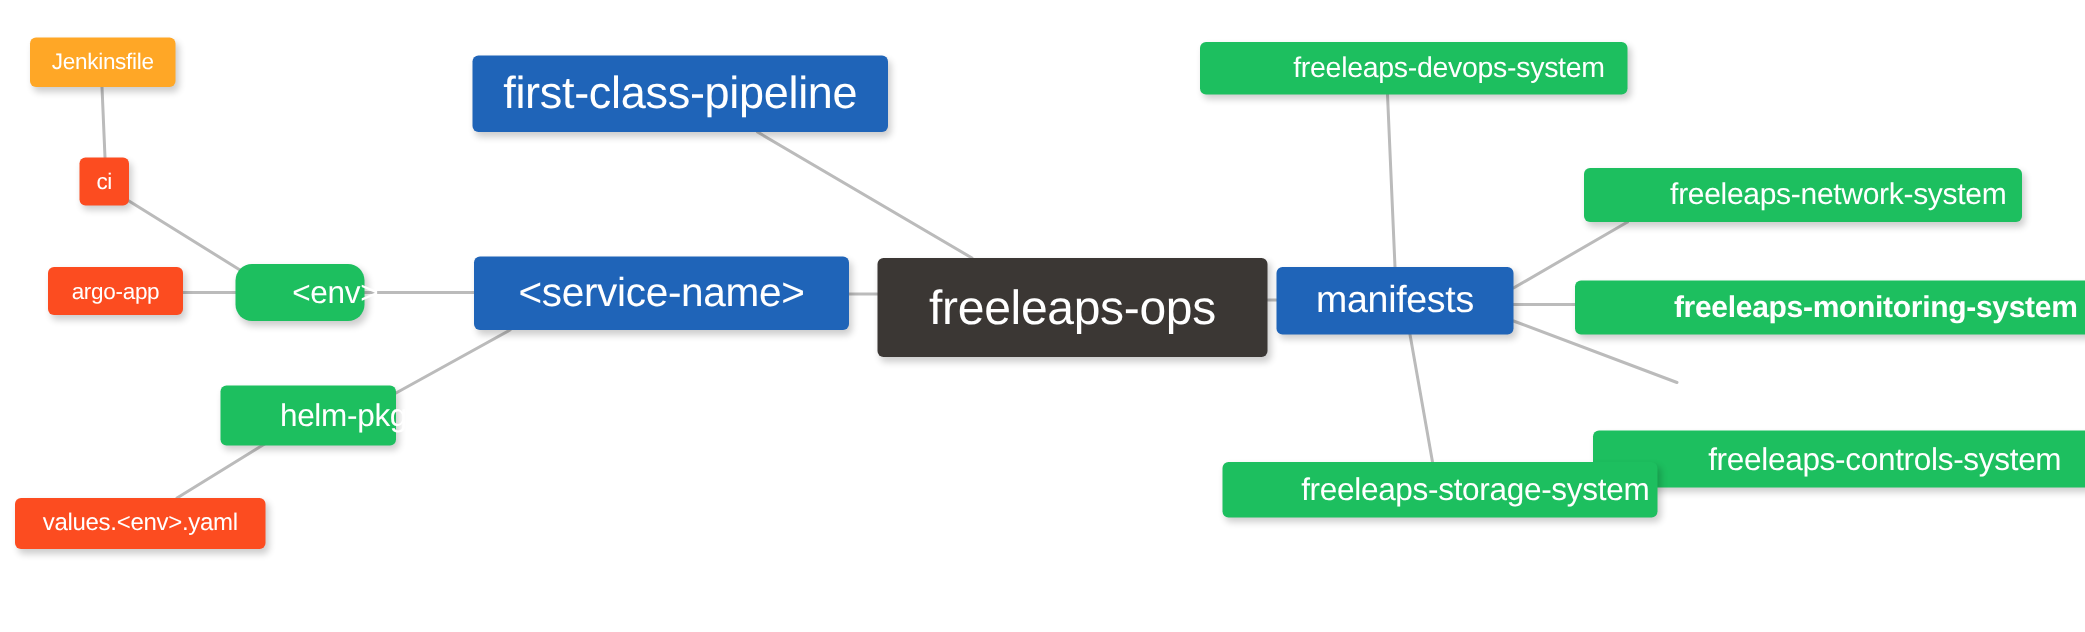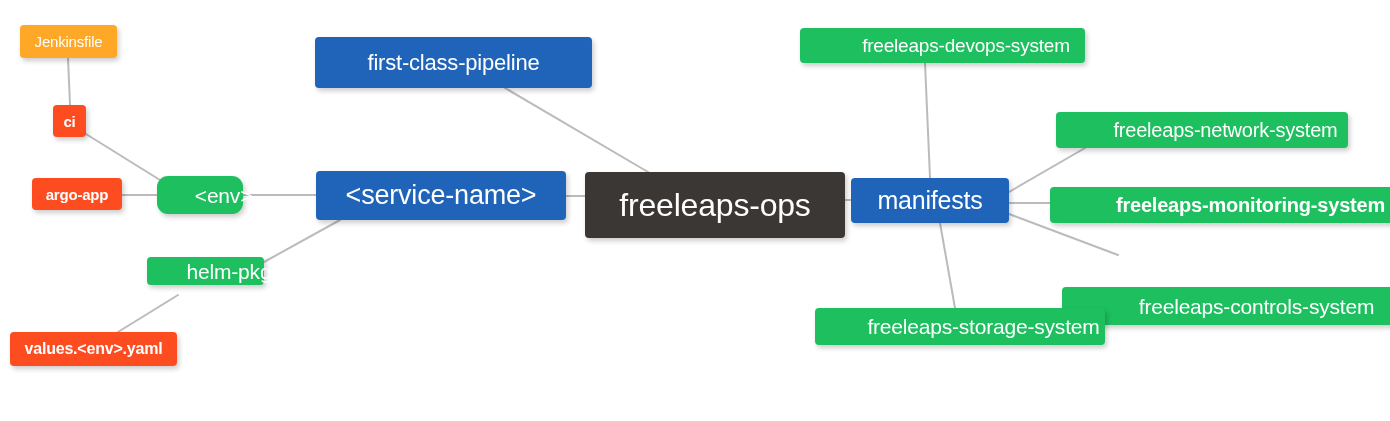--- a/index.html
+++ b/index.html
@@ -40,21 +40,21 @@
     box-shadow: 2px 3px 5px rgba(0,0,0,0.20);
     user-select: none;
     line-height: 1;
   }
   .node-label {
     display: block;
     white-space: nowrap;
   }
   
   .c-orange  { background: #ffa726; }
-  .c-red     { background: #fc4c20; font-weight: bold; }
+  .c-red     { background: #fc4c20; }
   .c-green   { background: #1dbf5f; padding-left: 47px; }
   .c-blue    { background: #1f64b8; }
   .c-dark    { background: #3b3734; }
 </style>
 </head>
 <body>
 
 <div id="canvas">
   <svg id="edges" width="1390" height="421" viewBox="0 0 1390 421">
       <line x1="68" y1="58" x2="70" y2="105" stroke="#bbbbbb" stroke-width="2" stroke-linecap="round"></line>
@@ -78,27 +78,27 @@
       </div>
       <div class="node c-red" style="left: 53px; top: 105px; width: 33px; height: 32px; font-size: 15px;">
         <span class="node-label">ci</span>
       </div>
       <div class="node c-red" style="left: 32px; top: 178px; width: 90px; height: 32px; font-size: 15px;">
         <span class="node-label">argo-app</span>
       </div>
       <div class="node c-green" style="left: 157px; top: 176px; width: 86px; height: 38px; font-size: 21px; border-radius: 11px;">
         <span class="node-label">&lt;env&gt;</span>
       </div>
-      <div class="node c-green" style="left: 147px; top: 257px; width: 117px; height: 28px; font-size: 21px;">
+      <div class="node c-green" style="left: 147px; top: 257px; width: 117px; height: 40px; font-size: 21px;">
         <span class="node-label">helm-pkg</span>
       </div>
       <div class="node c-red" style="left: 10px; top: 332px; width: 167px; height: 34px; font-size: 16px;">
         <span class="node-label">values.&lt;env&gt;.yaml</span>
       </div>
-      <div class="node c-blue" style="left: 315px; top: 37px; width: 277px; height: 51px; font-size: 22px;">
+      <div class="node c-blue" style="left: 315px; top: 37px; width: 277px; height: 51px; font-size: 30px;">
         <span class="node-label">first-class-pipeline</span>
       </div>
       <div class="node c-blue" style="left: 316px; top: 171px; width: 250px; height: 49px; font-size: 27px;">
         <span class="node-label">&lt;service-name&gt;</span>
       </div>
       <div class="node c-dark" style="left: 585px; top: 172px; width: 260px; height: 66px; font-size: 32px;">
         <span class="node-label">freeleaps-ops</span>
       </div>
       <div class="node c-blue" style="left: 851px; top: 178px; width: 158px; height: 45px; font-size: 25px; align-items: center;">
         <span class="node-label">manifests</span>

